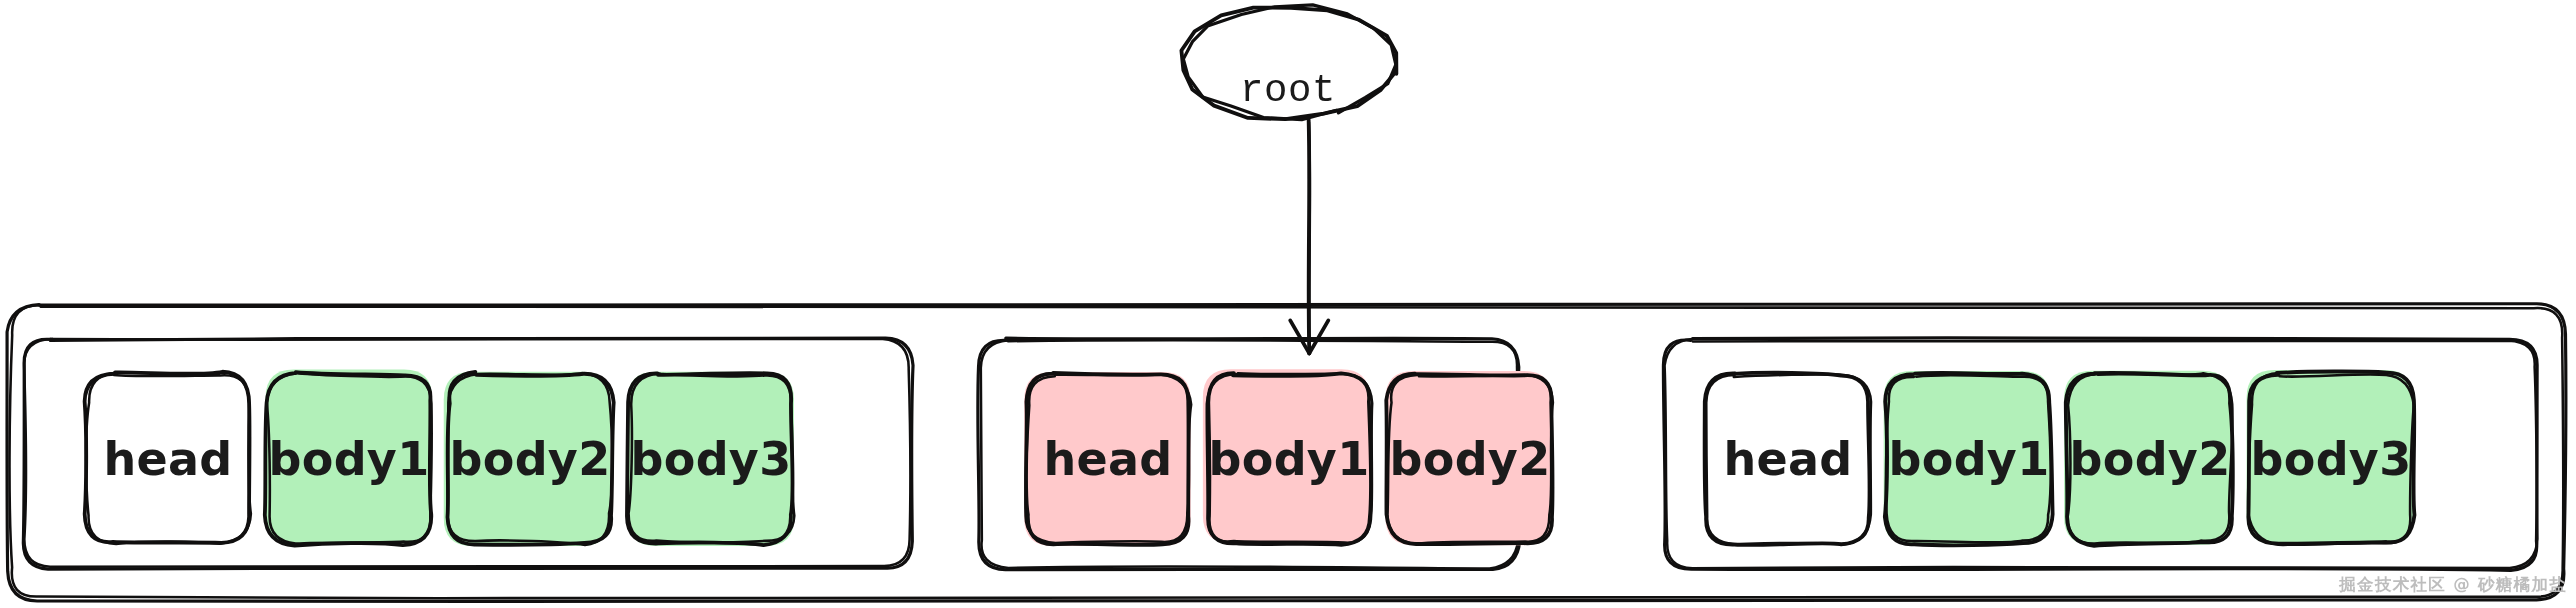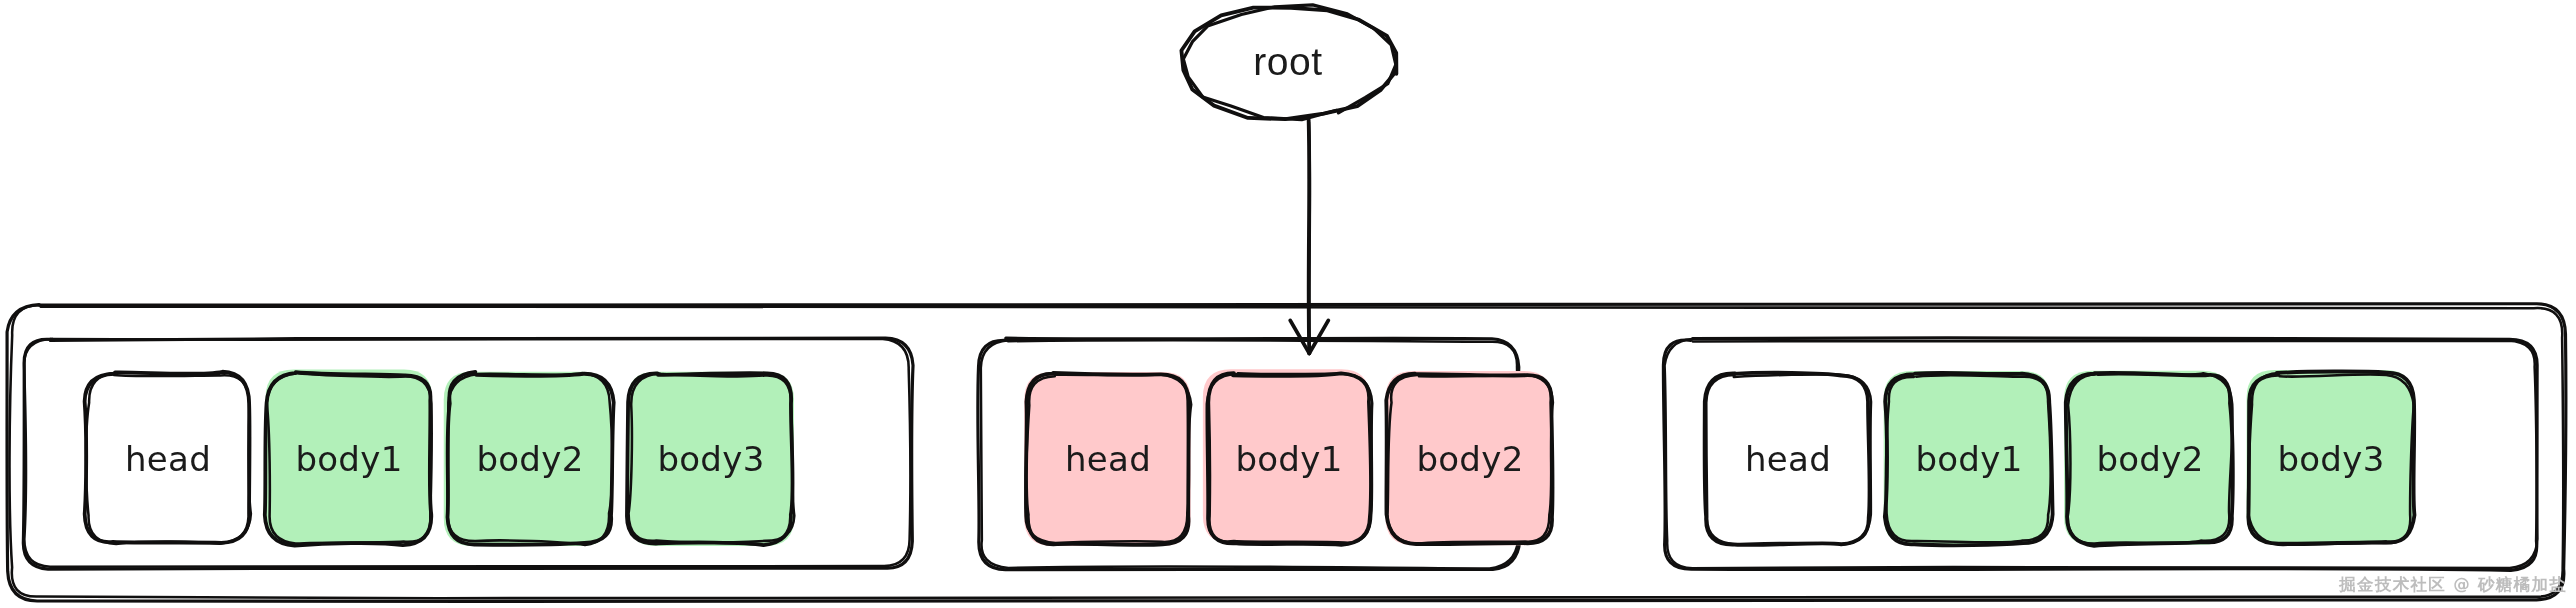--- a/index.html
+++ b/index.html
@@ -39,28 +39,29 @@
     display: flex;
     align-items: center;
     justify-content: center;
     color: #1b1b1b;
     white-space: nowrap;
     pointer-events: none;
     letter-spacing: 0.3px;
   }
   .label-box {
     font-family: "DejaVu Sans", sans-serif;
-    font-size: 34px;
-    font-weight: 400;
+    font-size: 46px;
+    font-weight: 700;
   }
   .label-root {
-    font-family: Liberation Sans, sans-serif;
+    font-family: Liberation Mono, monospace;
     font-size: 39px;
     font-weight: 400;
     letter-spacing: 0.6px;
+    margin-top: 29px;
   }
   .watermark {
     position: absolute;
     right: 9px;
     bottom: 12.7px;
     font-family: "DejaVu Sans", sans-serif;
     font-size: 16.5px;
     color: #bdbdbd;
     white-space: nowrap;
     letter-spacing: 1.3px;

